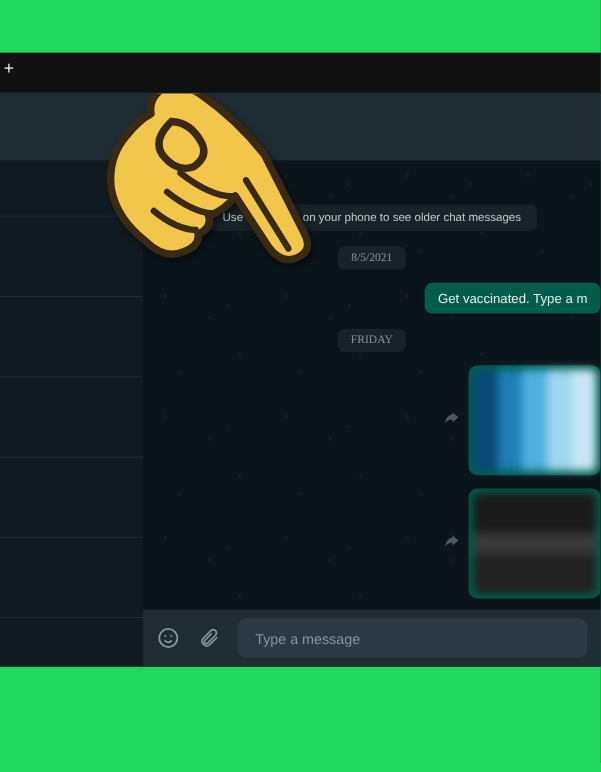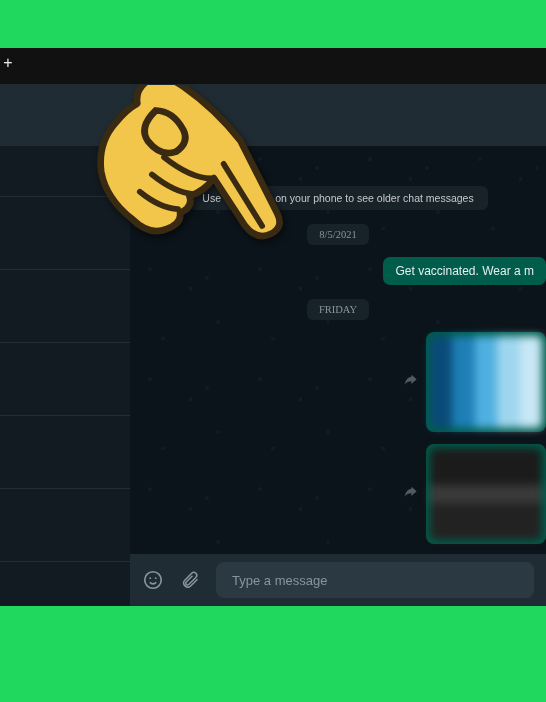--- a/index.html
+++ b/index.html
@@ -77,21 +77,21 @@
       </div>
     </div>
 
     <div class="chat-panel">
       <div class="chat-header"></div>
 
       <div class="chat-body">
         <div class="sys-notice">Use WhatsApp on your phone to see older chat messages</div>
         <div class="date-chip">8/5/2021</div>
         <div class="bubble-row">
-          <div class="bubble">Get vaccinated. Wear a m</div>
+          <div class="bubble">Get vaccinated. Type a m</div>
         </div>
         <div class="date-chip">FRIDAY</div>
 
         <div class="media-row">
           <span class="fwd">
             <svg width="16" height="16" viewBox="0 0 24 24" fill="#8696a0">
                 <path d="M14 4l8 7-8 7v-4c-5 0-8 2-10 5 1-6 4-11 10-12V4z"></path>
               </svg>
           </span>
           <div class="media-bubble">

